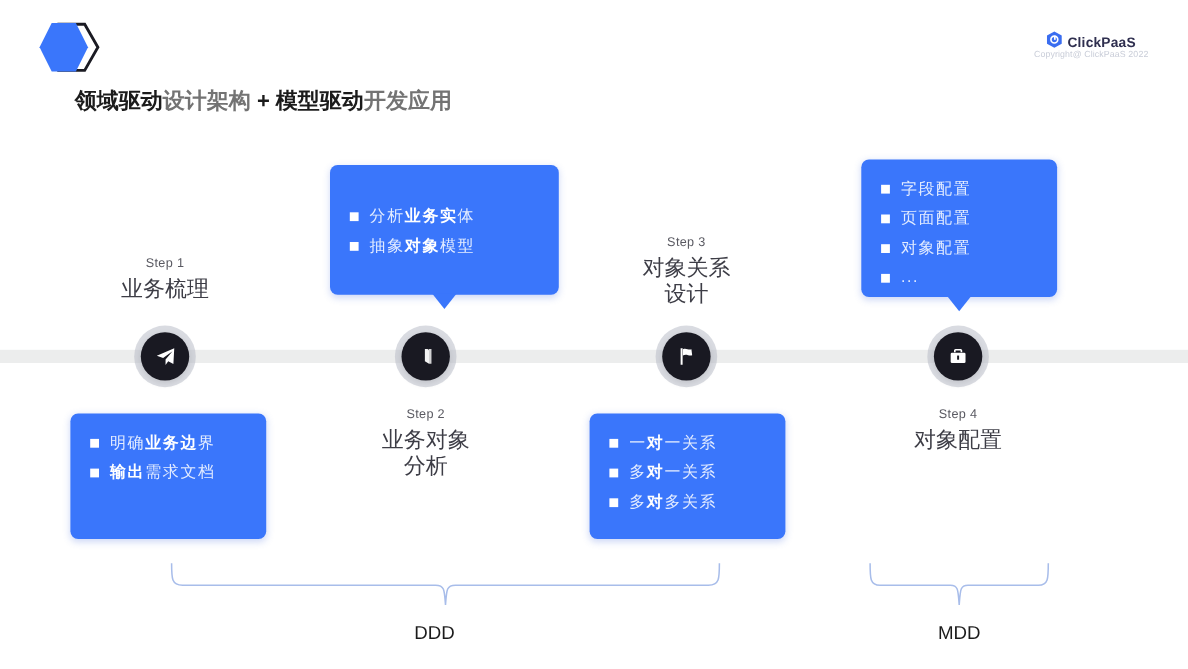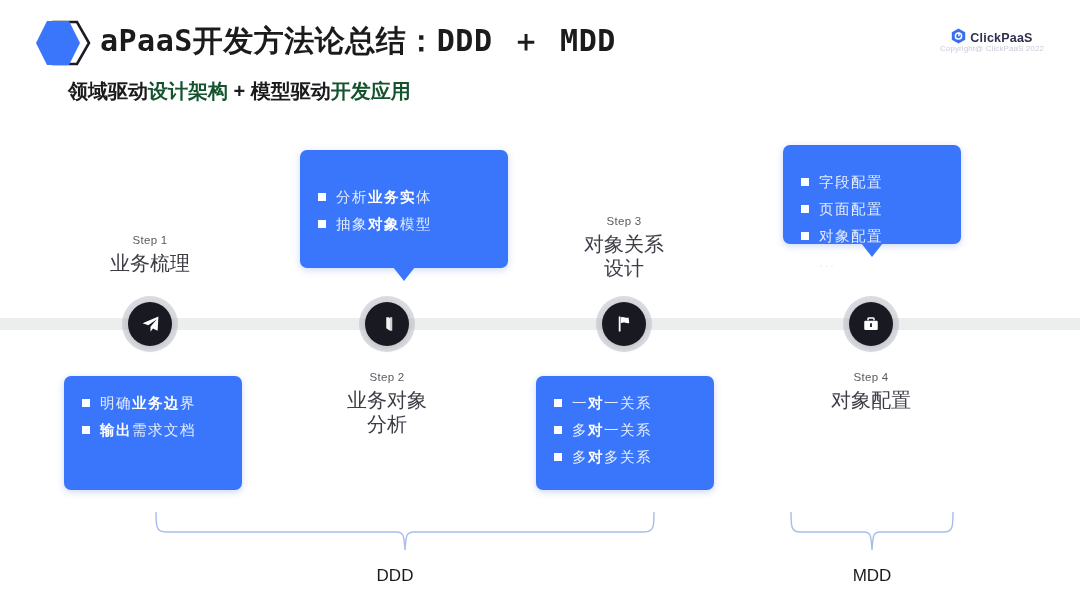--- a/index.html
+++ b/index.html
@@ -17,21 +17,21 @@
   .title{
     position:absolute;left:100px;top:21px;
     font-family:"DejaVu Sans Mono","Liberation Mono",monospace;
     font-size:30px;font-weight:700;color:#1b1b1b;letter-spacing:.5px;
     white-space:nowrap;
   }
   .subtitle{
     position:absolute;left:68px;top:78px;
     font-size:20px;font-weight:700;color:#1b1b1b;white-space:nowrap;
   }
-  .subtitle .hl{color:#14532d;}
+  .subtitle .hl{color:#737373;}
 
   .brand{position:absolute;right:28px;top:28px;width:120px;text-align:center;}
   .brand-row{display:flex;align-items:center;justify-content:center;gap:4px;}
   .brand-name{font-size:12.5px;font-weight:700;color:#2f2f4f;letter-spacing:.2px;}
   .brand-copy{
     font-size:8px;color:#c9cdd8;margin-top:-4px;letter-spacing:.1px;white-space:nowrap;
   }
 
   
   .track{
@@ -83,21 +83,20 @@
 
 <div class="root">
 
   <div class="logo-hex">
     <svg width="62" height="52" viewBox="0 0 62 52">
       <polygon points="20,4 44,4 56,25 44,46 20,46 8,25" fill="none" stroke="#1b1b23" stroke-width="2.6"></polygon>
       <polygon points="14,3 36,3 47,25 36,47 14,47 3,25" fill="#3a76fb"></polygon>
     </svg>
   </div>
 
-  <div class="title">aPaaS开发方法论总结：DDD ＋ MDD</div>
 
   <div class="subtitle">
     <span>领域驱动</span><span class="hl">设计架构</span><span> + 模型驱动</span><span class="hl">开发应用</span>
   </div>
 
   <div class="brand">
     <div class="brand-row">
       <span>
         <svg width="15" height="16" viewBox="0 0 15 16">
           <polygon points="7.5,0.6 14.2,4.3 14.2,11.7 7.5,15.4 0.8,11.7 0.8,4.3" fill="#3a6df0"></polygon>
@@ -200,21 +199,21 @@
     <div class="bullet-row">
       <span class="sq"></span>
       <span><span>多</span><b>对</b><span>一关系</span></span>
     </div>
     <div class="bullet-row">
       <span class="sq"></span>
       <span><span>多</span><b>对</b><span>多关系</span></span>
     </div>
   </div>
 
-  <div class="box down" style="left:783px;top:145px;width:178px;height:99px;padding-top:24px;">
+  <div class="box down" style="left:783px;top:145px;width:178px;height:125px;padding-top:14px;">
     <div class="tail"></div>
     <div class="bullet-row">
       <span class="sq"></span>
       <span>字段配置</span>
     </div>
     <div class="bullet-row">
       <span class="sq"></span>
       <span>页面配置</span>
     </div>
     <div class="bullet-row">

